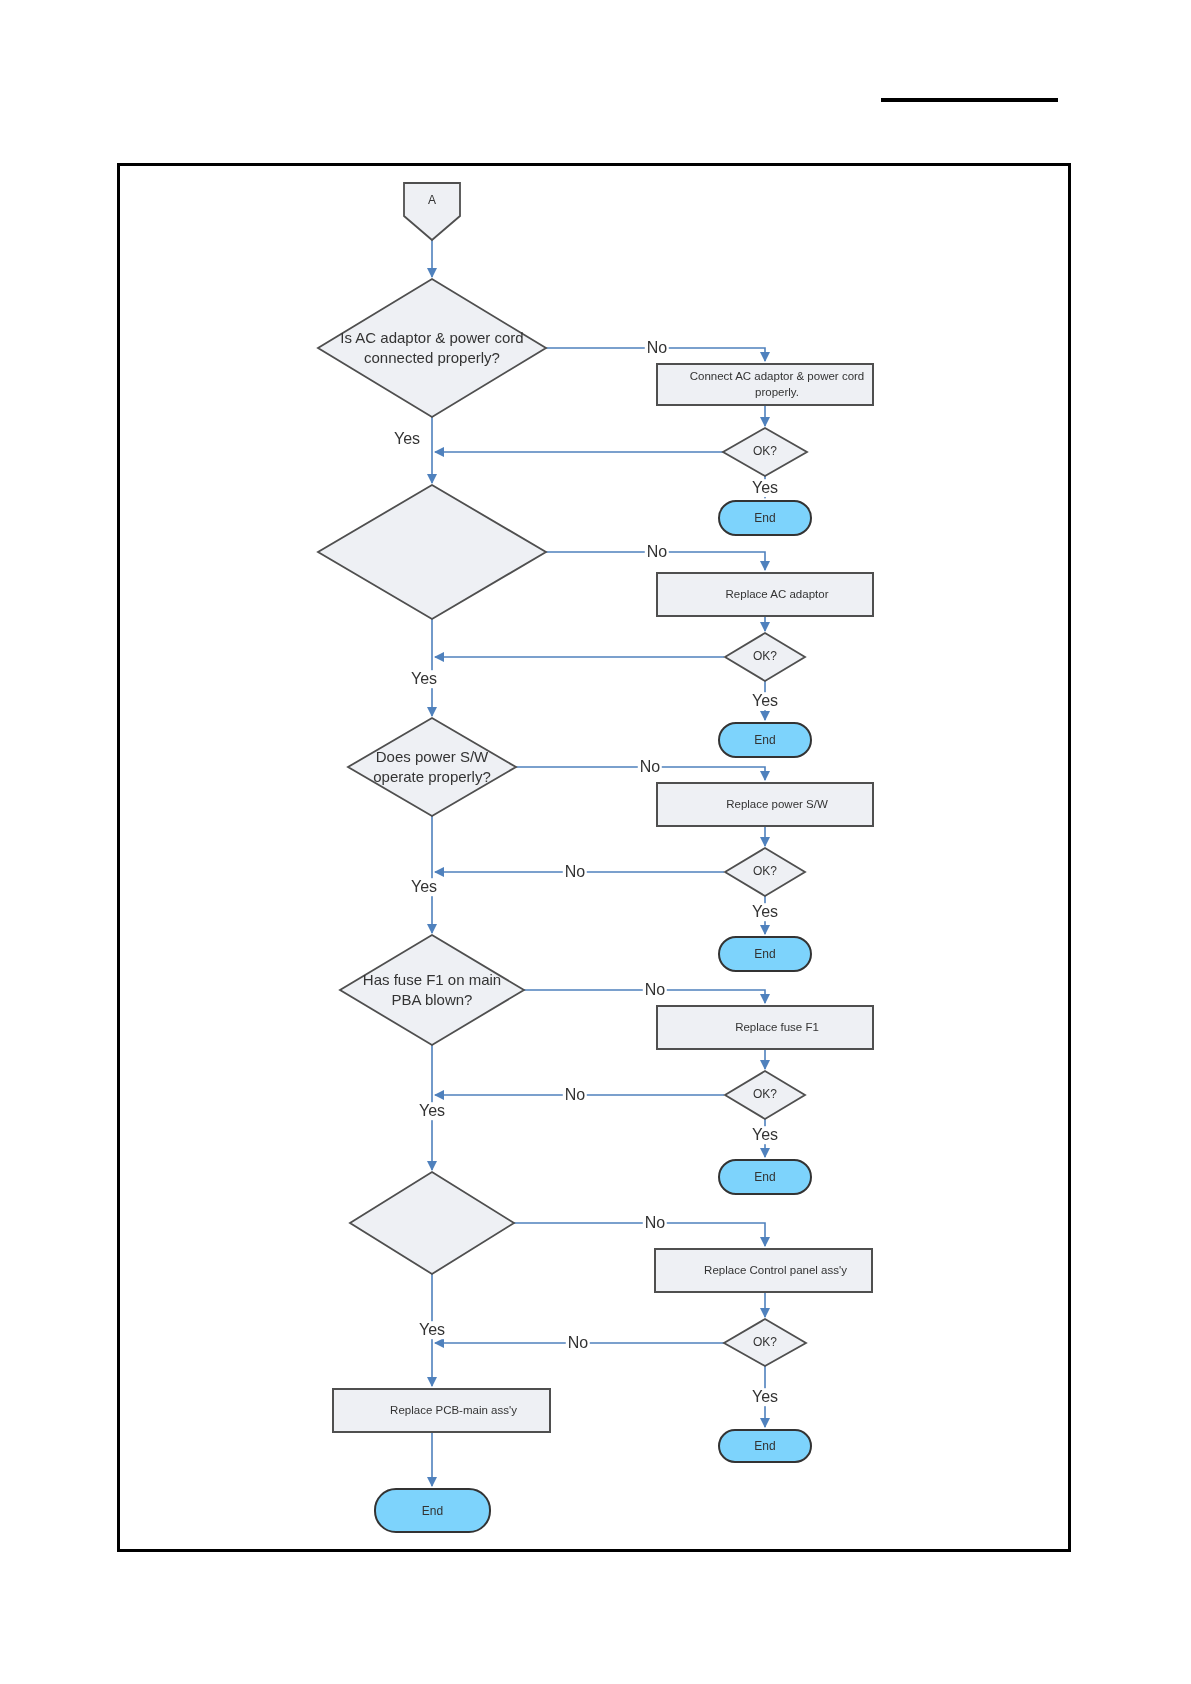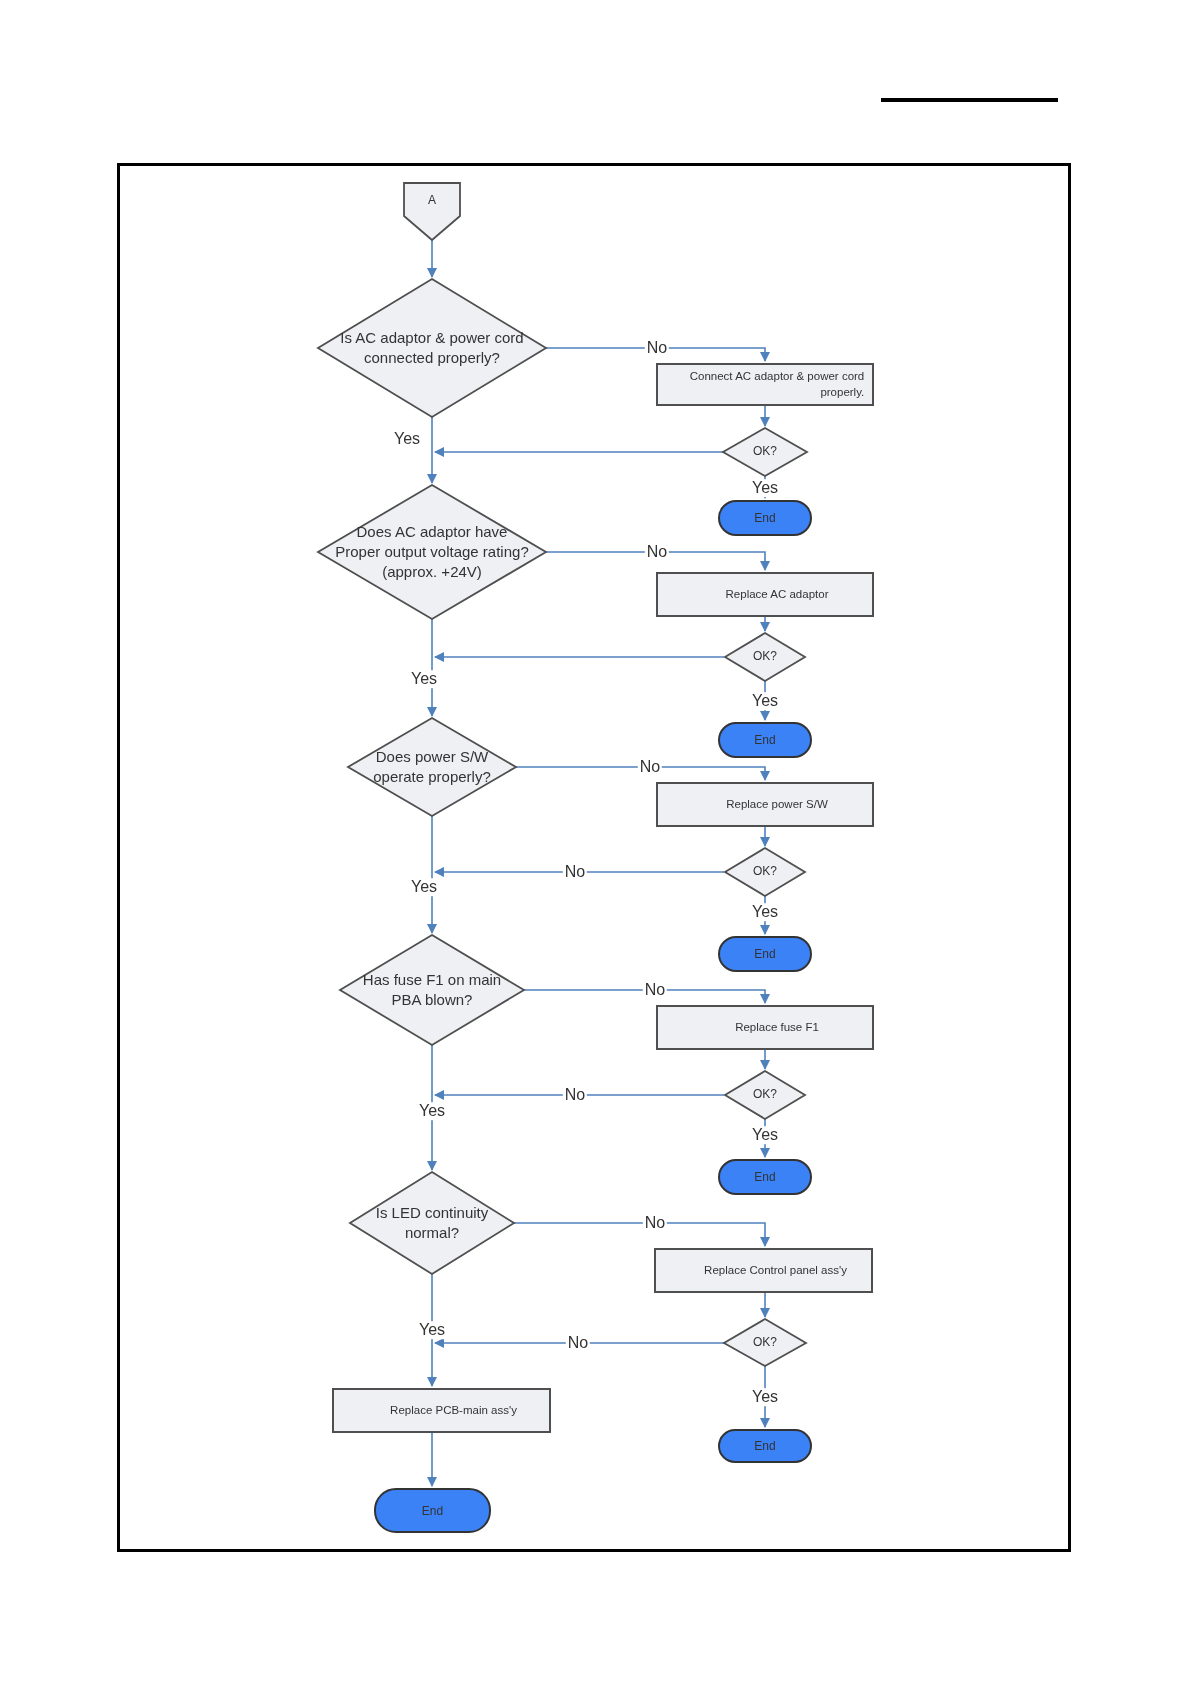--- a/index.html
+++ b/index.html
@@ -11,25 +11,25 @@
   .top-rule{position:absolute;left:881px;top:98px;width:177px;height:4px;background:#000;}
   .frame{position:absolute;left:117px;top:163px;width:948px;height:1383px;border:3px solid #000;}
   svg.flow{position:absolute;left:0;top:0;}
   .node-label{
     position:absolute;display:flex;align-items:center;justify-content:center;
     text-align:center;font-size:15px;line-height:1.32;color:#333;
     white-space:pre-line;pointer-events:none;
   }
   .abox{
     position:absolute;background:#eef0f4;border:2px solid #4f4f4f;
-    display:flex;align-items:center;justify-content:center;text-align:right;
+    display:flex;align-items:center;justify-content:center;text-align:center;
     font-size:11.5px;line-height:1.32;color:#333;white-space:pre-line;box-sizing:border-box;padding-left:24px;
   }
   .end{
-    position:absolute;background:#3b82f6;border:2px solid #333;border-radius:20px;
+    position:absolute;background:#7dd3fc;border:2px solid #333;border-radius:20px;
     display:flex;align-items:center;justify-content:center;
     font-size:12px;color:#333;box-sizing:border-box;
   }
   .lbl{
     position:absolute;transform:translate(-50%,-50%);
     font-size:16px;color:#333;background:#fff;padding:0 2px;line-height:1.1;
   }
 </style>
 </head>
 <body>
@@ -86,29 +86,24 @@
       <polygon points="765,848 805,872 765,896 725,872"></polygon>
       <polygon points="765,1071 805,1095 765,1119 725,1095"></polygon>
       <polygon points="765,1319 806,1343 765,1366 724,1343"></polygon>
     </g>
   </svg>
 
   <div class="node-label" style="left:404px;top:183px;width:56px;height:36px;font-size:12px;">A</div>
 
   <div class="node-label" style="left:318px;top:279px;width:228px;height:138px;">Is AC adaptor &amp; power cord
 connected properly?</div>
-  <div class="node-label" style="left:318px;top:485px;width:228px;height:134px;">Does AC adaptor have
-Proper output voltage rating?
-(approx. +24V)</div>
   <div class="node-label" style="left:348px;top:718px;width:168px;height:98px;">Does power S/W
 operate properly?</div>
   <div class="node-label" style="left:340px;top:935px;width:184px;height:110px;">Has fuse F1 on main
 PBA blown?</div>
-  <div class="node-label" style="left:350px;top:1172px;width:164px;height:102px;">Is LED continuity
-normal?</div>
 
   <div class="node-label" style="left:723px;top:428px;width:84px;height:48px;font-size:12px;">OK?</div>
   <div class="node-label" style="left:725px;top:633px;width:80px;height:48px;font-size:12px;">OK?</div>
   <div class="node-label" style="left:725px;top:848px;width:80px;height:48px;font-size:12px;">OK?</div>
   <div class="node-label" style="left:725px;top:1071px;width:80px;height:48px;font-size:12px;">OK?</div>
   <div class="node-label" style="left:724px;top:1319px;width:82px;height:47px;font-size:12px;">OK?</div>
 
   <div class="abox" style="left:656px;top:363px;width:218px;height:43px;">Connect AC adaptor &amp; power cord
 properly.</div>
   <div class="abox" style="left:656px;top:782px;width:218px;height:45px;">Replace power S/W</div>

